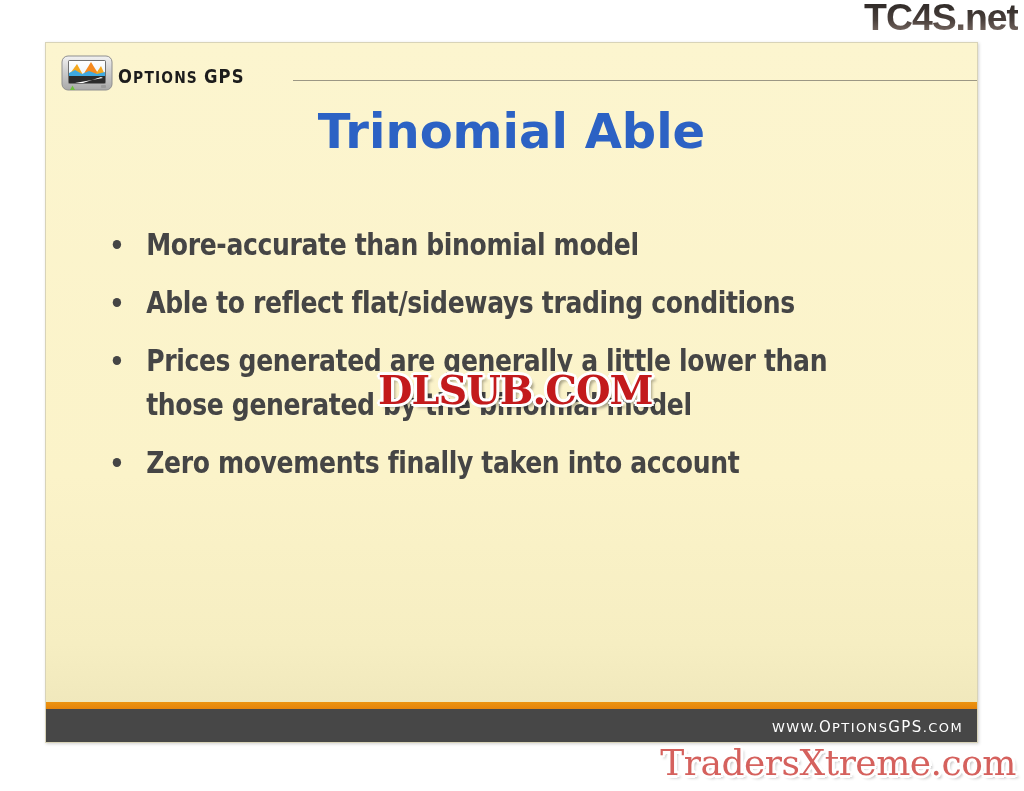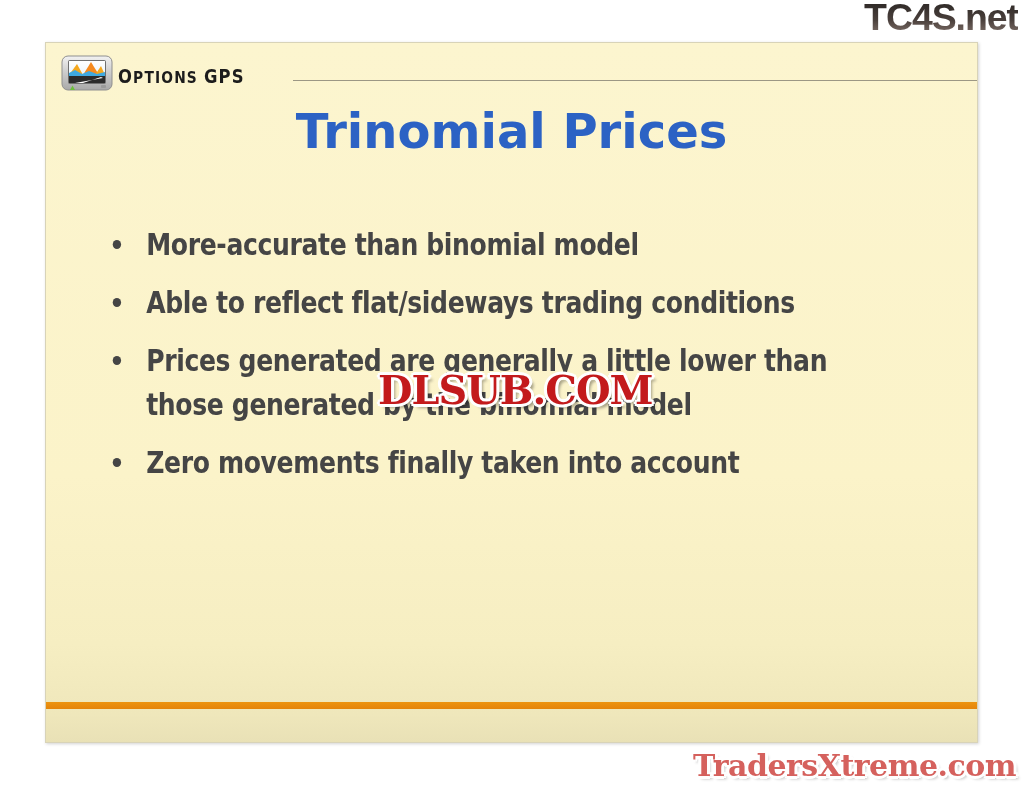--- a/index.html
+++ b/index.html
@@ -196,22 +196,22 @@
       -3px  0   0 #ffffff,  3px  0   0 #ffffff,
        0   -3px 0 #ffffff,  0    3px 0 #ffffff,
        4px  4px 3px rgba(0,0,0,0.35);
   }
 
   #tradersxtreme-watermark {
     position: absolute;
     right: 8px;
     bottom: 8px;
     font-family: "DejaVu Serif", serif;
-    font-size: 30px;
-    font-weight: bold;
+    font-size: 36px;
+    font-weight: normal;
     letter-spacing: -0.5px;
     color: #d5615d;
     white-space: nowrap;
     text-shadow:
       -2px -2px 0 #ffffff,  2px -2px 0 #ffffff,
       -2px  2px 0 #ffffff,  2px  2px 0 #ffffff,
       -3px  0   0 #ffffff,  3px  0   0 #ffffff,
        0   -3px 0 #ffffff,  0    3px 0 #ffffff,
        3px  3px 3px rgba(0,0,0,0.30);
   }
@@ -259,21 +259,21 @@
 
         <polygon points="9,36 11.5,31.5 14,36" fill="#6dbf3c"></polygon>
       </svg>
     </div>
 
     <div id="brandmark-text"><span class="cap">O</span>PTIONS <span class="cap">G</span><span class="cap">P</span><span class="cap">S</span></div>
 
     <div id="header-rule"></div>
   </div>
 
-  <div id="slide-title">Trinomial Prices</div>
+  <div id="slide-title">Trinomial Able</div>
 
   <ul id="bullet-list">
     <li class="bullet-item">
       <span class="bullet-marker"></span>
       <span class="bullet-text">More-accurate than binomial model</span>
     </li>
     <li class="bullet-item">
       <span class="bullet-marker"></span>
       <span class="bullet-text">Able to reflect flat/sideways trading conditions</span>
     </li>
@@ -281,18 +281,21 @@
       <span class="bullet-marker"></span>
       <span class="bullet-text">Prices generated are generally a little lower than those generated by the binomial model</span>
     </li>
     <li class="bullet-item">
       <span class="bullet-marker"></span>
       <span class="bullet-text">Zero movements finally taken into account</span>
     </li>
   </ul>
 
   <div id="orange-stripe"></div>
+  <div id="footer-bar">
+    <div id="footer-url">WWW.<span class="cap">O</span>PTIONS<span class="cap">G</span><span class="cap">P</span><span class="cap">S</span>.COM</div>
+  </div>
 
 </div>
 
 <div id="dlsub-watermark">DLSUB.COM</div>
 
 <div id="tradersxtreme-watermark">TradersXtreme.com</div>
 
 </body></html>

